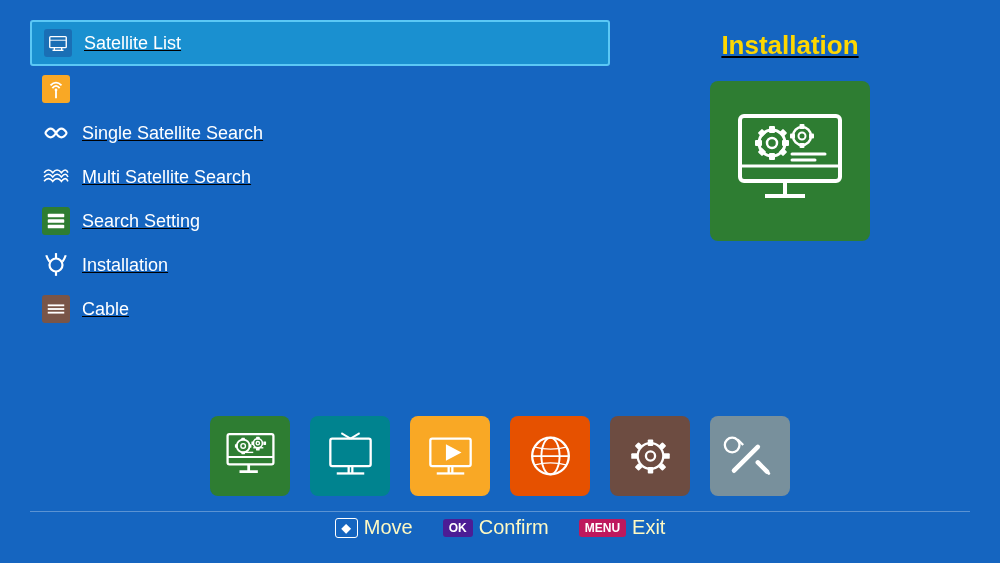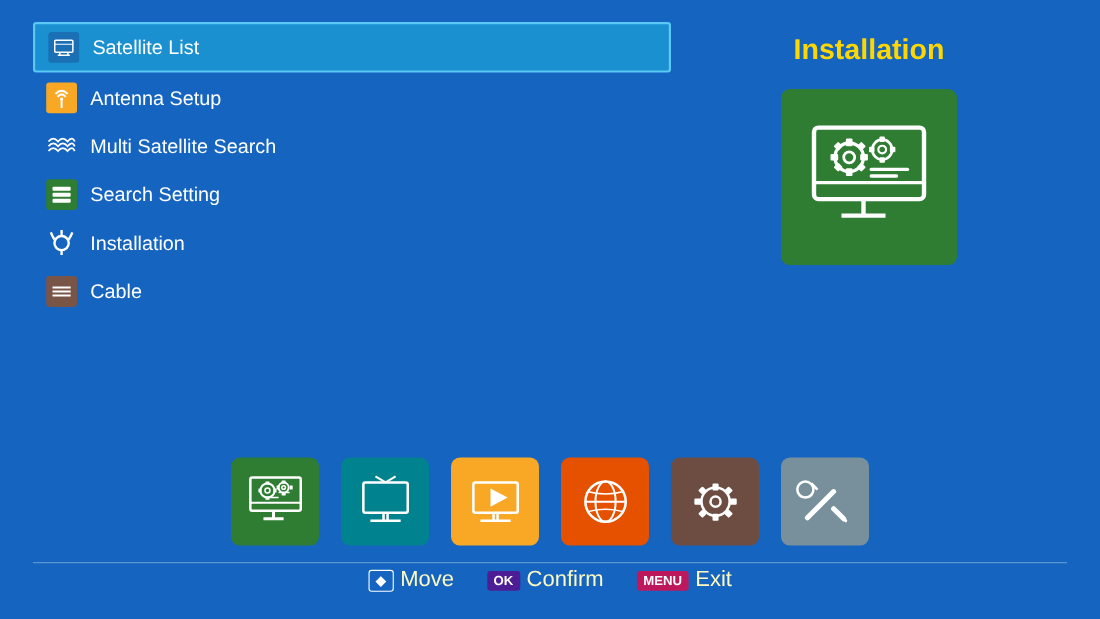--- a/index.html
+++ b/index.html
@@ -14,20 +14,21 @@
     .main-container {
       display: flex;
       width: 100%;
       height: 100%;
       padding: 20px 30px;
       flex-direction: column;
     }
     .top-section {
       display: flex;
       flex: 1;
+      text-decoration: underline;
     }
     .left-panel {
       width: 580px;
       display: flex;
       flex-direction: column;
       gap: 2px;
     }
     .menu-item {
       display: flex;
       align-items: center;
@@ -163,24 +164,32 @@
 
       <div class="menu-item">
         <div class="menu-item-icon" style="background:#f9a825;border-radius:3px;">
           <svg viewBox="0 0 24 24" fill="white" width="22" height="22">
             <line x1="12" y1="22" x2="12" y2="12" stroke="white" stroke-width="2"></line>
             <path d="M6 8 Q12 2 18 8" fill="none" stroke="white" stroke-width="2"></path>
             <path d="M8 11 Q12 6 16 11" fill="none" stroke="white" stroke-width="2"></path>
             <circle cx="12" cy="13" r="1.5" fill="white"></circle>
           </svg>
         </div>
-        <span class="menu-item-label">Antenna Setup</span>
-      </div>
-
-
+      </div>
+
+
+      <div class="menu-item">
+        <div class="menu-item-icon" style="background:transparent;">
+          <svg viewBox="0 0 24 24" fill="white" width="26" height="26">
+            <path d="M2 12 Q7 4 12 12 Q17 4 22 12" fill="none" stroke="white" stroke-width="2"></path>
+            <path d="M2 12 Q7 20 12 12 Q17 20 22 12" fill="none" stroke="white" stroke-width="2"></path>
+          </svg>
+        </div>
+        <span class="menu-item-label">Single Satellite Search</span>
+      </div>
 
       <div class="menu-item">
         <div class="menu-item-icon" style="background:transparent;">
           <svg viewBox="0 0 24 24" fill="white" width="26" height="26">
             <path d="M1 8 Q5 3 9 8 Q13 3 17 8 Q21 3 23 8" fill="none" stroke="white" stroke-width="1.5"></path>
             <path d="M1 12 Q5 7 9 12 Q13 7 17 12 Q21 7 23 12" fill="none" stroke="white" stroke-width="1.5"></path>
             <path d="M1 16 Q5 11 9 16 Q13 11 17 16 Q21 11 23 16" fill="none" stroke="white" stroke-width="1.5"></path>
           </svg>
         </div>
         <span class="menu-item-label">Multi Satellite Search</span>

